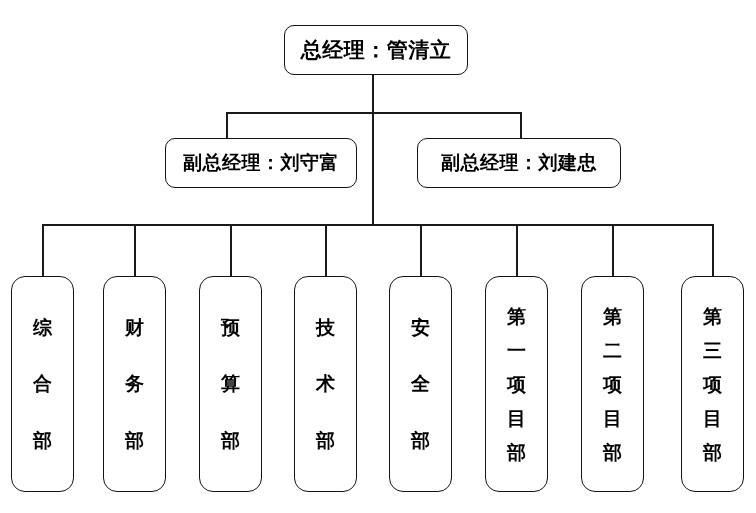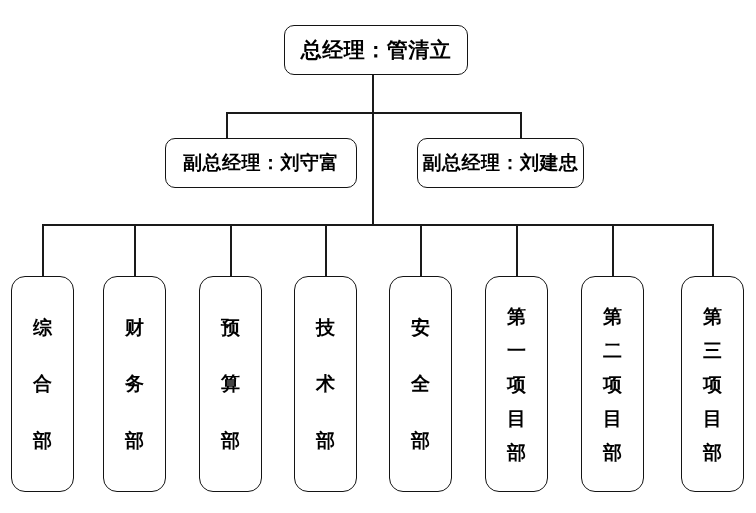--- a/index.html
+++ b/index.html
@@ -86,21 +86,21 @@
   <div class="line v" style="left:372px; top:75px; height:151px;"></div>
 
   <div class="line h" style="left:226px; top:112px; width:296px;"></div>
   <div class="line v" style="left:226px; top:112px; height:27px;"></div>
   <div class="line v" style="left:520px; top:112px; height:27px;"></div>
 
   <div class="node vp" style="left:165px; top:138px; width:192px;">
     <span>副总经理：刘守富</span>
   </div>
 
-  <div class="node vp" style="left:417px; top:138px; width:167px;">
+  <div class="node vp" style="left:417px; top:138px; width:204px;">
     <span>副总经理：刘建忠</span>
   </div>
 
   <div class="line h" style="left:42px; top:224px; width:672px;"></div>
 
   <div class="line v" style="left:42px; top:224px; height:52px;"></div>
   <div class="line v" style="left:134px; top:224px; height:52px;"></div>
   <div class="line v" style="left:230px; top:224px; height:52px;"></div>
   <div class="line v" style="left:325px; top:224px; height:52px;"></div>
   <div class="line v" style="left:420px; top:224px; height:52px;"></div>

